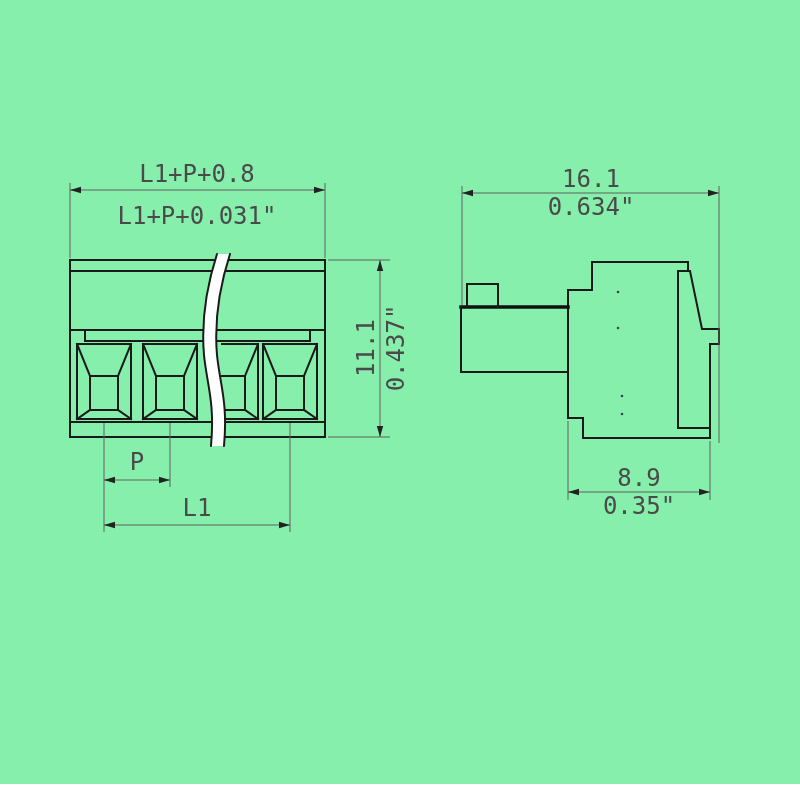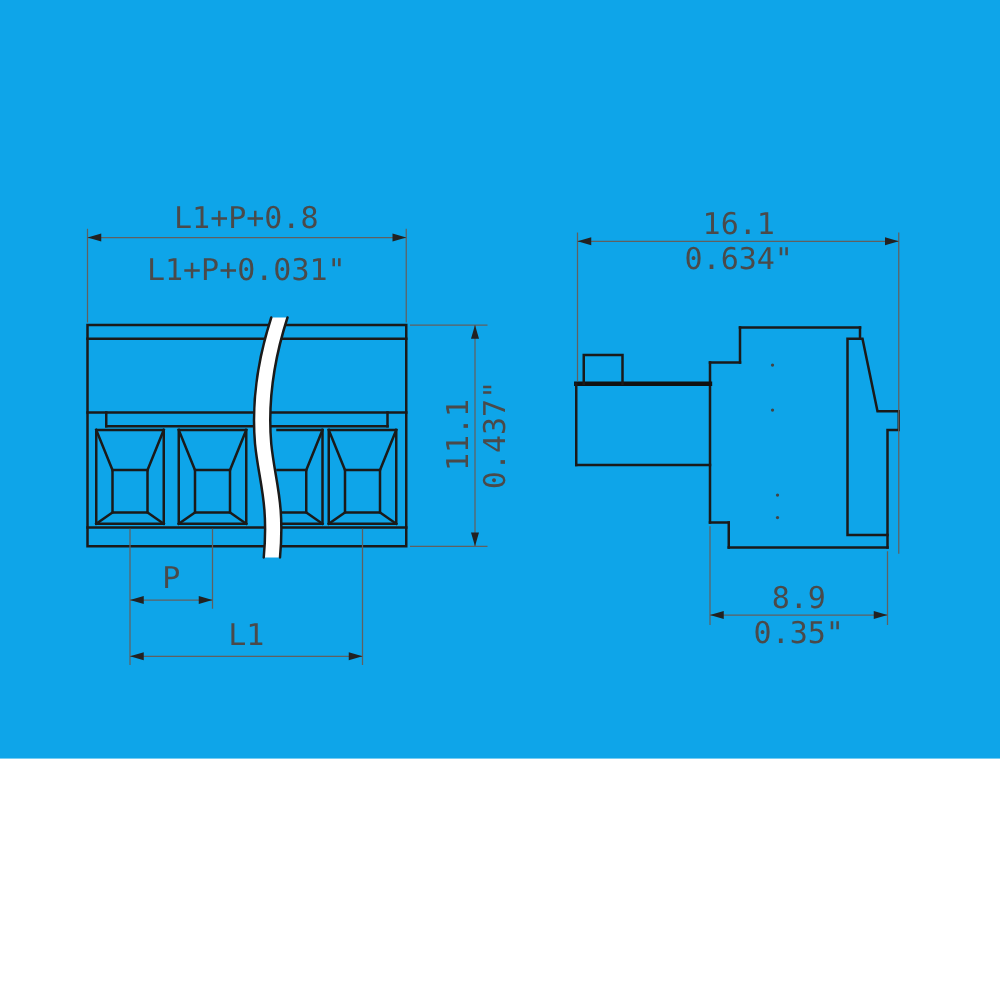--- a/index.html
+++ b/index.html
@@ -3,22 +3,22 @@
 <meta charset="utf-8">
 <style>
   html, body {
     margin: 0;
     padding: 0;
     background: #ffffff;
   }
   #canvas {
     position: relative;
     width: 800px;
-    height: 607px;
-    background: #0ea5e9;
+    height: 784px;
+    background: #86efac;
     overflow: hidden;
   }
   svg {
     position: absolute;
     top: 0;
     left: 0;
   }
   .objline {
     stroke: #1a1a1a;
     stroke-width: 2;

